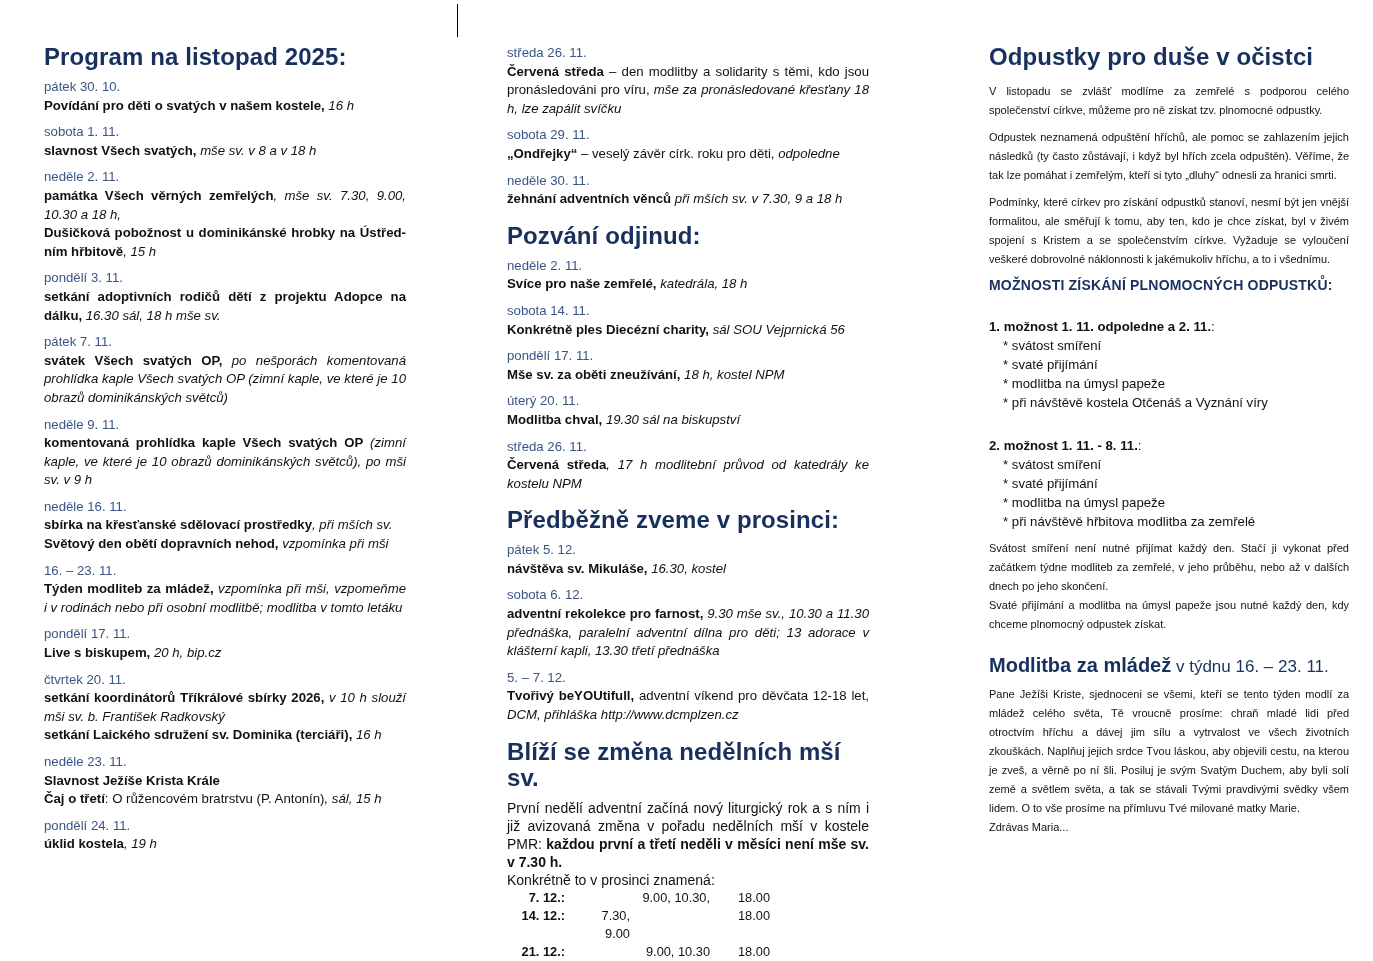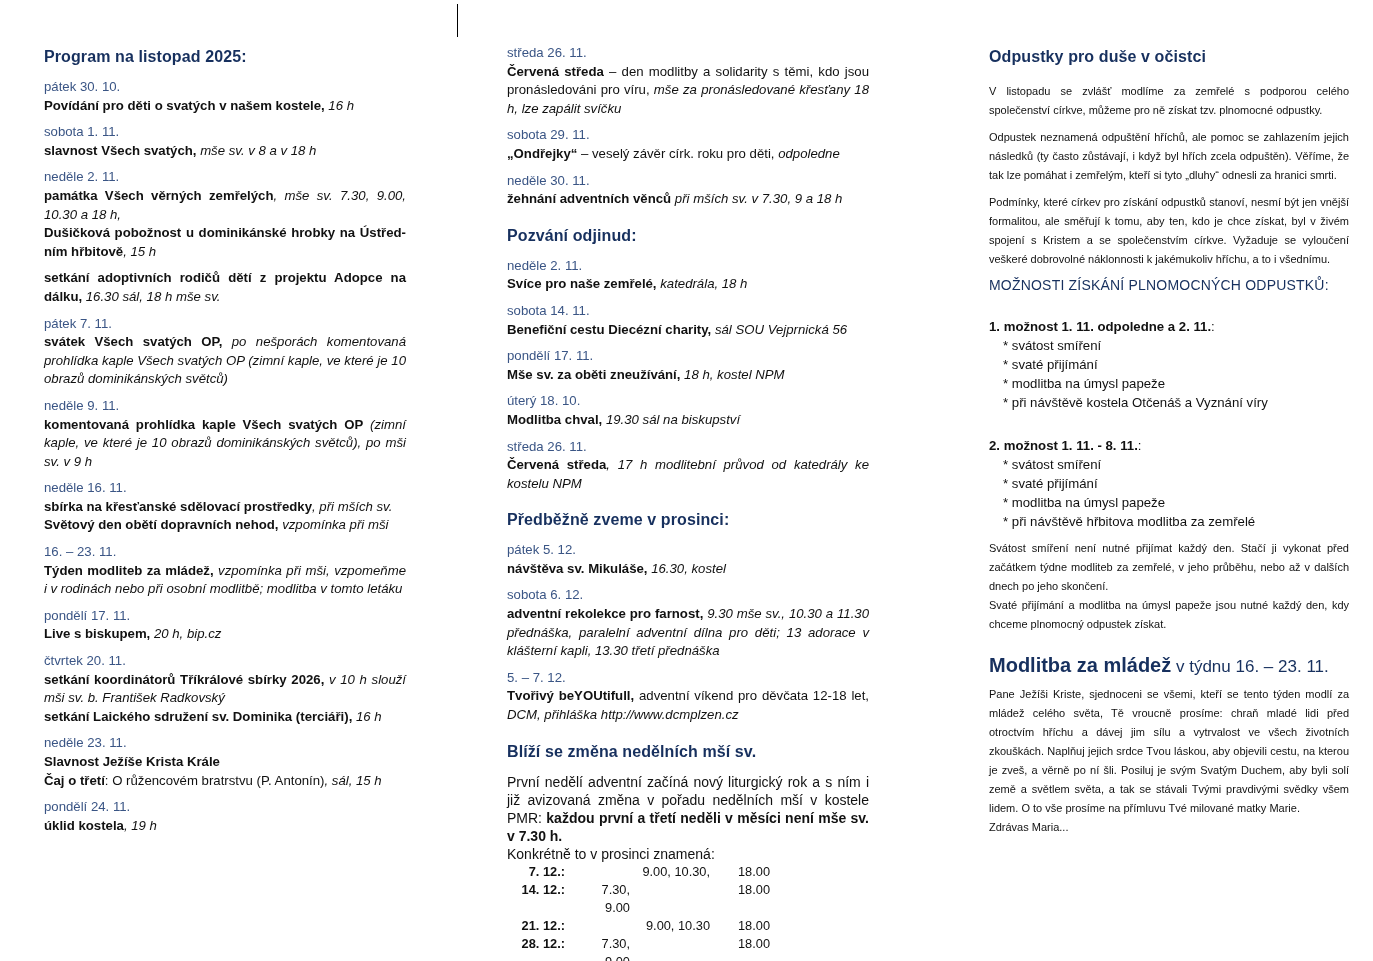--- a/index.html
+++ b/index.html
@@ -7,29 +7,29 @@
       width: 1373px; height: 961px; position: relative; overflow: hidden;
       font-family: "Liberation Sans", sans-serif; color: #111111;
     }
     .fold-mark { position: absolute; left: 457px; top: 4px; width: 1px; height: 33px; background: #000; }
     .col { position: absolute; top: 0; }
     .col1 { left: 44px; width: 362px; top: 44px; }
     .col2 { left: 507px; width: 362px; top: 44px; }
     .col3 { left: 989px; width: 360px; top: 44px; }
     h1.sec {
       font-family: "Liberation Sans", sans-serif; font-weight: bold; color: #17305e;
-      font-size: 16px; margin: 0 0 8px 0; letter-spacing: 0.1px; line-height: 26px;
+      font-size: 24px; margin: 0 0 8px 0; letter-spacing: 0.1px; line-height: 26px;
     }
     .event { margin-bottom: 8px; font-size: 13.2px; line-height: 18.6px; }
     .date { color: #3a5585; display: block; }
     .desc { text-align: justify; display: block; }
     .b { font-weight: bold; }
     .i { font-style: italic; }
     .p { font-size: 11px; line-height: 19px; text-align: justify; margin: 0 0 8px 0; }
-    .subhead { font-weight: normal; color: #17305e; font-size: 14px; margin: 8px 0 17px 0; letter-spacing: 0.2px; }
+    .subhead { font-weight: bold; color: #17305e; font-size: 14px; margin: 8px 0 17px 0; letter-spacing: 0.2px; }
     .opt-title { font-weight: bold; font-size: 13.2px; line-height: 19px; margin-top: 24px; }
     .opt-list { list-style: none; margin: 0 0 8px 14px; padding: 0; font-size: 13.2px; line-height: 19px; }
     .opt-list li::before { content: "* "; }
     .prayer-h { font-size: 20px; font-weight: bold; color: #17305e; margin: 20px 0 8px 0; }
     .prayer-h .sub { font-weight: normal; font-size: 17px; }
     .mass-p { font-size: 14px; line-height: 18px; text-align: justify; margin: 0; }
     table.mass { border-collapse: collapse; font-size: 12.8px; line-height: 18px; margin-top: 0; }
     table.mass td { padding: 0; vertical-align: top; }
     table.mass td.d { font-weight: bold; width: 58px; text-align: right; padding-right: 10px; }
     table.mass td.t1 { width: 55px; text-align: right; }
@@ -50,20 +50,21 @@
       </div>
       <div class="event">
         <span class="date">sobota 1. 11.</span>
         <span class="desc"><span class="b">slavnost Všech svatých,</span><span class="i"> mše sv. v 8 a v 18 h</span></span>
       </div>
       <div class="event">
         <span class="date">neděle 2. 11.</span>
         <span class="desc"><span class="b">památka Všech věrných zemřelých</span><span class="i">, mše sv. 7.30, 9.00, 10.30 a 18 h,</span><br><span class="b">Dušičková pobožnost u dominikánské hrobky na Ústřed­ním hřbitově</span><span class="i">, 15 h</span></span>
       </div>
       <div class="event">
+        <span class="date">pondělí 3. 11.</span>
         <span class="desc"><span class="b">setkání adoptivních rodičů dětí z projektu Adopce na dálku,</span><span class="i"> 16.30 sál, 18 h mše sv.</span></span>
       </div>
       <div class="event">
         <span class="date">pátek 7. 11.</span>
         <span class="desc"><span class="b">svátek Všech svatých OP,</span><span class="i"> po nešporách komentovaná prohlídka kaple Všech svatých OP (zimní kaple, ve které je 10 obrazů dominikánských světců)</span></span>
       </div>
       <div class="event">
         <span class="date">neděle 9. 11.</span>
         <span class="desc"><span class="b">komentovaná prohlídka kaple Všech svatých OP</span><span class="i"> (zimní kaple, ve které je 10 obrazů dominikánských světců), po mši sv. v 9 h</span></span>
       </div>
@@ -110,28 +111,28 @@
       </div>
     </div>
   <h1 class="sec" style="margin-top:14px">Pozvání odjinud:</h1>
   <div id="c2else">
       <div class="event">
         <span class="date">neděle 2. 11.</span>
         <span class="desc"><span class="b">Svíce pro naše zemřelé,</span><span class="i"> katedrála, 18 h</span></span>
       </div>
       <div class="event">
         <span class="date">sobota 14. 11.</span>
-        <span class="desc"><span class="b">Benefiční cestu Diecézní charity,</span><span class="i"> sál SOU Vejprnická 56</span></span>
+        <span class="desc"><span class="b">Konkrétně ples Diecézní charity,</span><span class="i"> sál SOU Vejprnická 56</span></span>
       </div>
       <div class="event">
         <span class="date">pondělí 17. 11.</span>
         <span class="desc"><span class="b">Mše sv. za oběti zneužívání,</span><span class="i"> 18 h, kostel NPM</span></span>
       </div>
       <div class="event">
-        <span class="date">úterý 18. 10.</span>
+        <span class="date">úterý 20. 11.</span>
         <span class="desc"><span class="b">Modlitba chval,</span><span class="i"> 19.30 sál na biskupství</span></span>
       </div>
       <div class="event">
         <span class="date">středa 26. 11.</span>
         <span class="desc"><span class="b">Červená středa</span><span class="i">, 17 h modlitební průvod od katedrály ke kostelu NPM</span></span>
       </div>
     </div>
   <h1 class="sec" style="margin-top:14px">Předběžně zveme v prosinci:</h1>
   <div id="c2dec">
       <div class="event">

